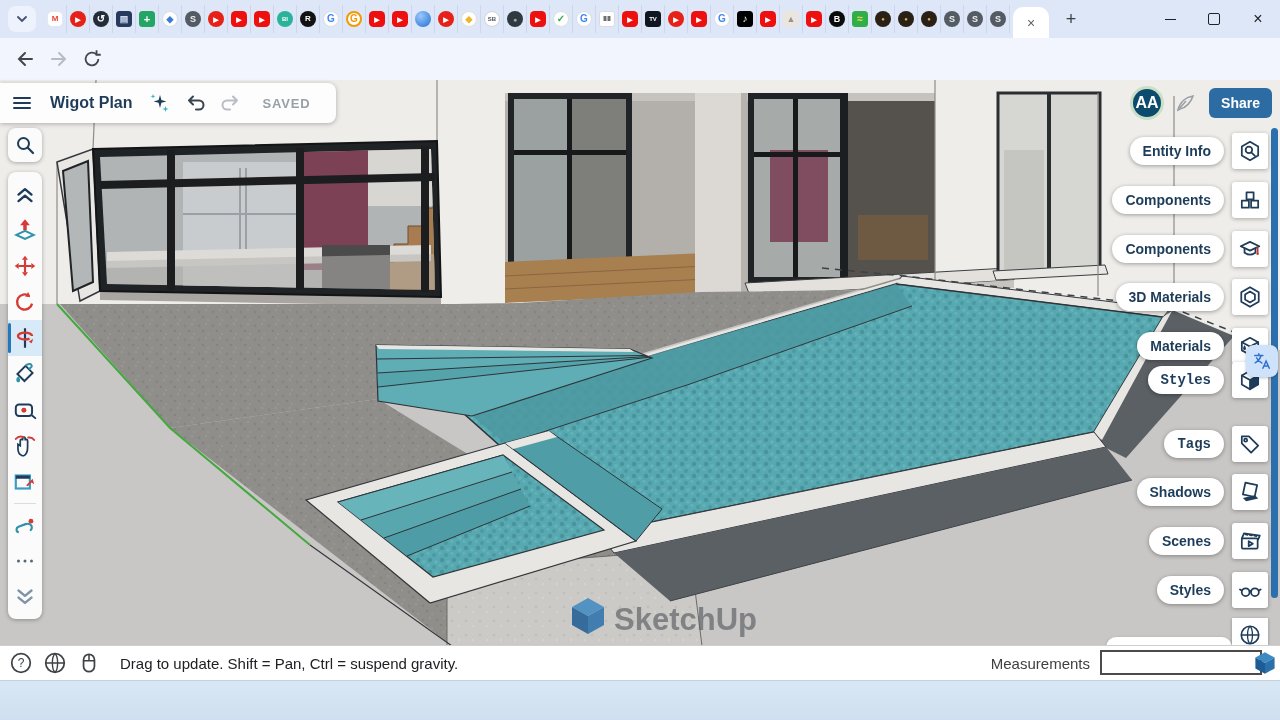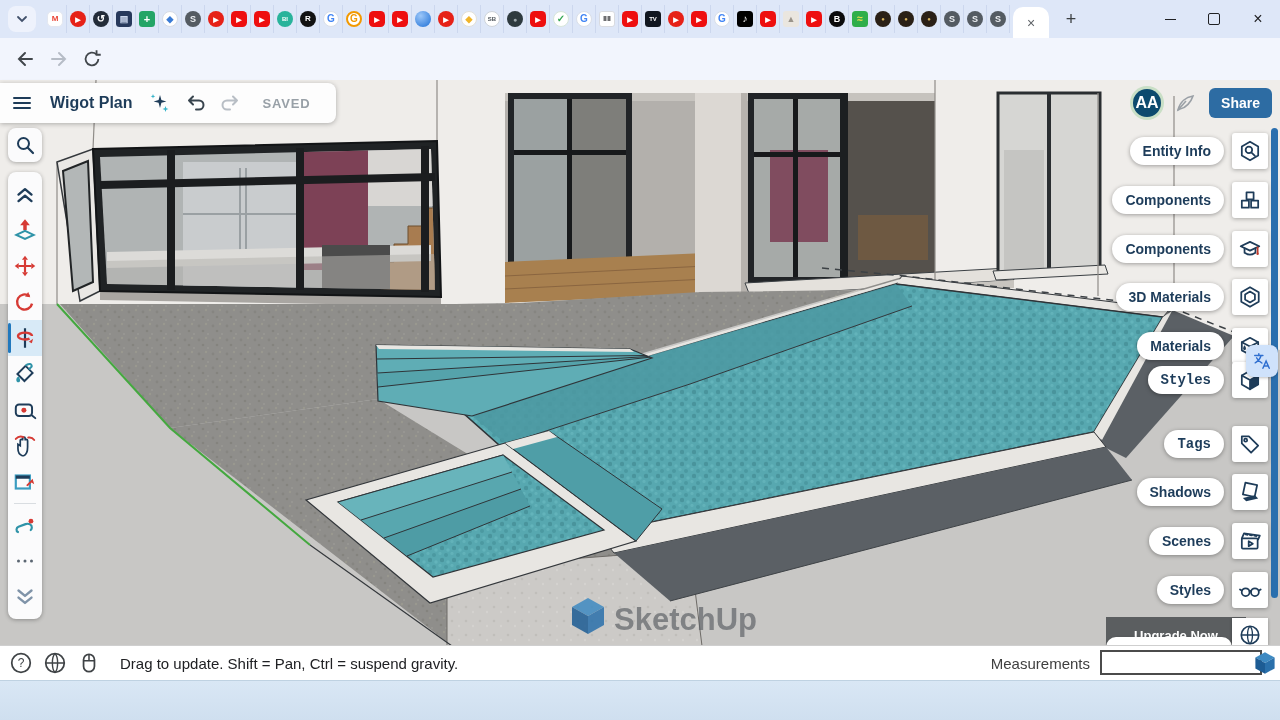--- a/index.html
+++ b/index.html
@@ -674,23 +674,20 @@
         </button>
       </div>
     </div>
   <div class="panel-scrollbar"></div>
   <div class="translate">
     <svg width="20" height="20" viewBox="0 0 22 22">
         <path d="M3 5h9M7.5 3v2M10 5c-1 3.5-3.5 6.5-6.5 8M5 7.5c1.2 2.6 3.6 4.8 6 5.8" fill="none" stroke="#2f6fd0" stroke-width="1.6" stroke-linecap="round"></path>
         <path d="M12 19l3.5-8 3.5 8M13.2 16.4h4.6" fill="none" stroke="#2f6fd0" stroke-width="1.6" stroke-linecap="round"></path>
       </svg>
   </div>
-  <div class="upgradebar">
-      <span>Upgrade Now</span>
-    </div>
   <div class="upgradepill"></div>
   <div class="geoicon">
     <svg width="24" height="24" viewBox="0 0 22 22" style="margin-top:5px">
         <circle cx="11" cy="11" r="8" fill="none" stroke="#1e3c59" stroke-width="1.5"></circle>
         <path d="M3 11h16M11 3c3 2.5 3 13.5 0 16M11 3c-3 2.5-3 13.5 0 16" fill="none" stroke="#1e3c59" stroke-width="1.2"></path>
       </svg>
   </div>
 
   <div class="statusbar">
     <div class="sb-ico">

